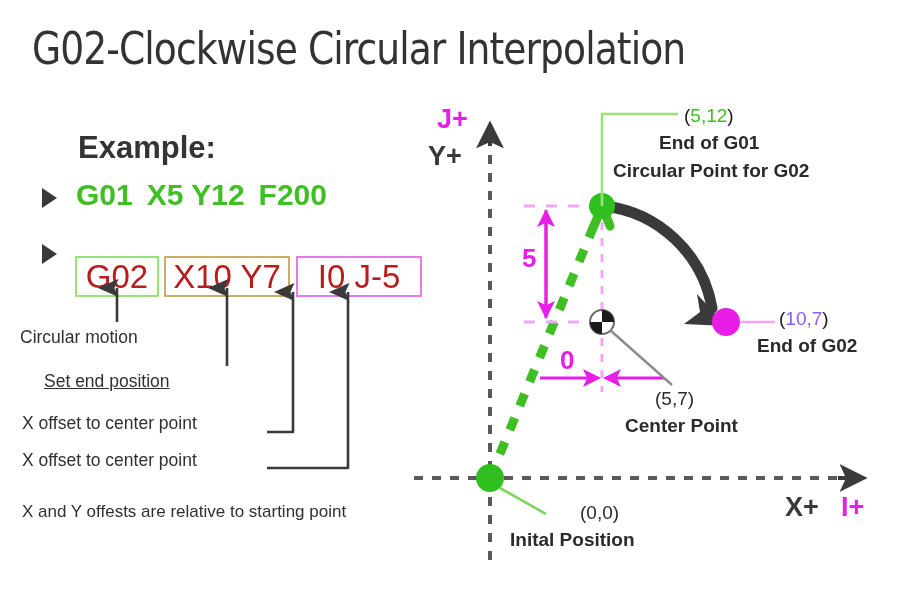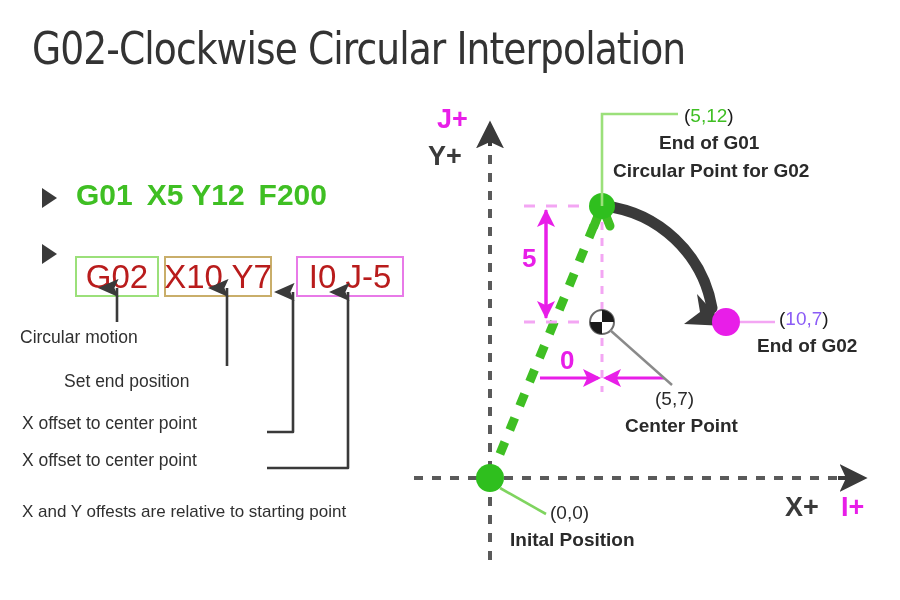--- a/index.html
+++ b/index.html
@@ -36,28 +36,28 @@
   }
   .row1 .sp{display:inline-block;width:14px;}
   .codebox{
     position:absolute;box-sizing:border-box;
     border:2px solid #000;background:#fff;
     font-size:33px;font-weight:500;color:#b91c1c;
     display:flex;align-items:center;justify-content:center;
     height:41px;white-space:nowrap;margin-top:22px;
   }
   #box-g02{left:75px;top:234px;width:84px;border-color:#9be07a;}
-  #box-xy {left:164px;top:234px;width:108px;border-color:#c9ae6a;}
-  #box-ij {left:296px;top:234px;width:108px;border-color:#e87ae8;}
+  #box-xy {left:164px;top:234px;width:126px;border-color:#c9ae6a;}
+  #box-ij {left:296px;top:234px;width:126px;border-color:#e87ae8;}
 
   .note{
     position:absolute;font-size:17.5px;color:#303030;white-space:nowrap;
   }
   #note-circular{left:20px;top:327px;}
-  #note-setend  {left:64px;top:371px;}
+  #note-setend  {left:44px;top:371px;text-decoration:underline;}
   #note-xoff1   {line-height:1;left:22px;top:415px;}
   #note-xoff2   {line-height:1;left:22px;top:452px;}
   #note-rel     {left:22px;top:502px;font-size:17px;}
 
   
   .dlab{position:absolute;white-space:nowrap;}
   #lab-jplus{left:437px;top:104px;font-size:27px;font-weight:700;color:#e81ee8;}
   #lab-yplus{left:428px;top:141px;font-size:27px;font-weight:600;color:#3a3a3a;}
   #lab-xplus{left:785px;top:492px;font-size:27px;font-weight:600;color:#3a3a3a;}
   #lab-iplus{left:841px;top:492px;font-size:27px;font-weight:700;color:#e81ee8;}
@@ -67,35 +67,36 @@
   #lab-endg01{left:659px;top:132px;font-size:19px;font-weight:600;color:#2a2a2a;}
   #lab-startg02{left:613px;top:160px;font-size:19px;font-weight:600;color:#2a2a2a;}
 
   #lab-107{left:779px;top:308px;font-size:19px;color:#1a1a1a;}
   #lab-107 b{color:#8b5cf6;font-weight:400;}
   #lab-endg02{left:757px;top:335px;font-size:19px;font-weight:600;color:#2a2a2a;}
 
   #lab-57{left:655px;top:388px;font-size:19px;color:#2a2a2a;}
   #lab-center{left:625px;top:415px;font-size:19px;font-weight:600;color:#2a2a2a;}
 
-  #lab-00{left:550px;top:502px;font-size:19px;color:#2a2a2a;text-align:center;}
+  #lab-00{left:580px;top:502px;font-size:19px;color:#2a2a2a;text-align:center;}
   #lab-initpos{left:510px;top:529px;font-size:19px;font-weight:600;color:#2a2a2a;}
 
   #lab-dim5{left:522px;top:243px;font-size:26px;font-weight:600;color:#e81ee8;}
   #lab-dim0{left:560px;top:345px;font-size:26px;font-weight:600;color:#e81ee8;}
 
   svg.overlay{position:absolute;left:0;top:0;width:900px;height:600px;}
 </style>
 </head>
 <body>
 
 <div class="page">
 
   <div class="title">G02-Clockwise Circular Interpolation</div>
 
+  <div class="example-label">Example:</div>
 
   <div class="bullet" style="left:42px;top:188px;"></div>
   <div class="row1">
     <span>G01</span><span class="sp"></span><span>X5 Y12</span><span class="sp"></span><span>F200</span>
   </div>
 
   <div class="bullet" style="left:42px;top:244px;"></div>
   <div class="codebox" id="box-g02">G02</div>
   <div class="codebox" id="box-xy">X10 Y7</div>
   <div class="codebox" id="box-ij">I0 J-5</div>

